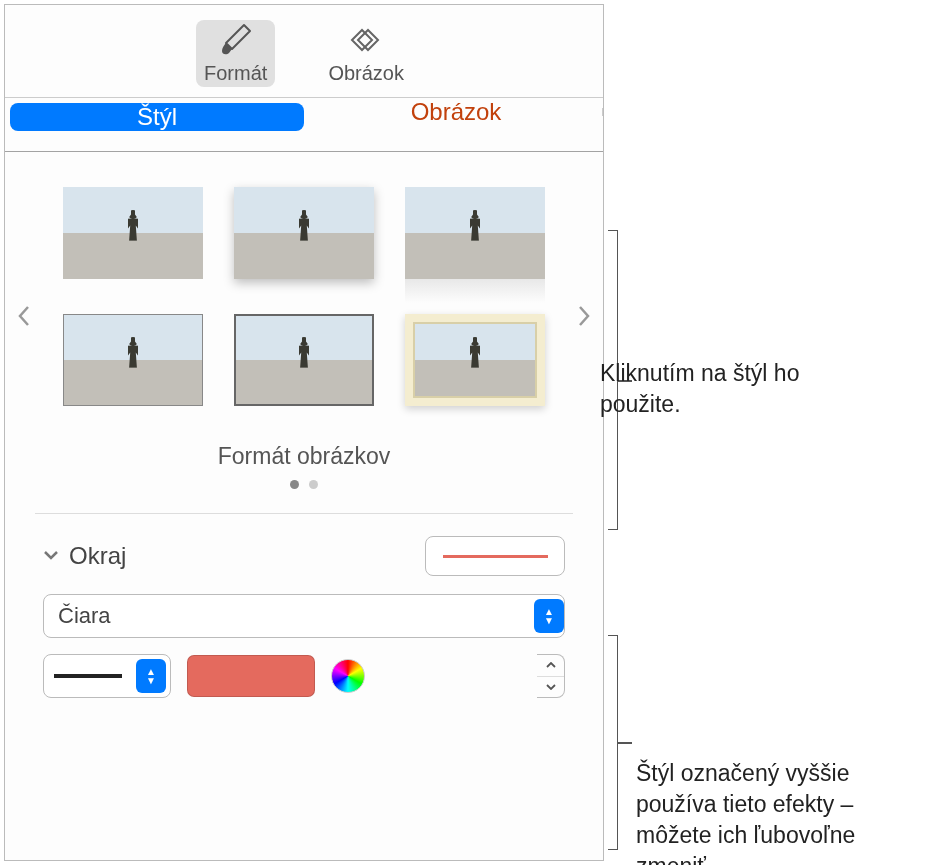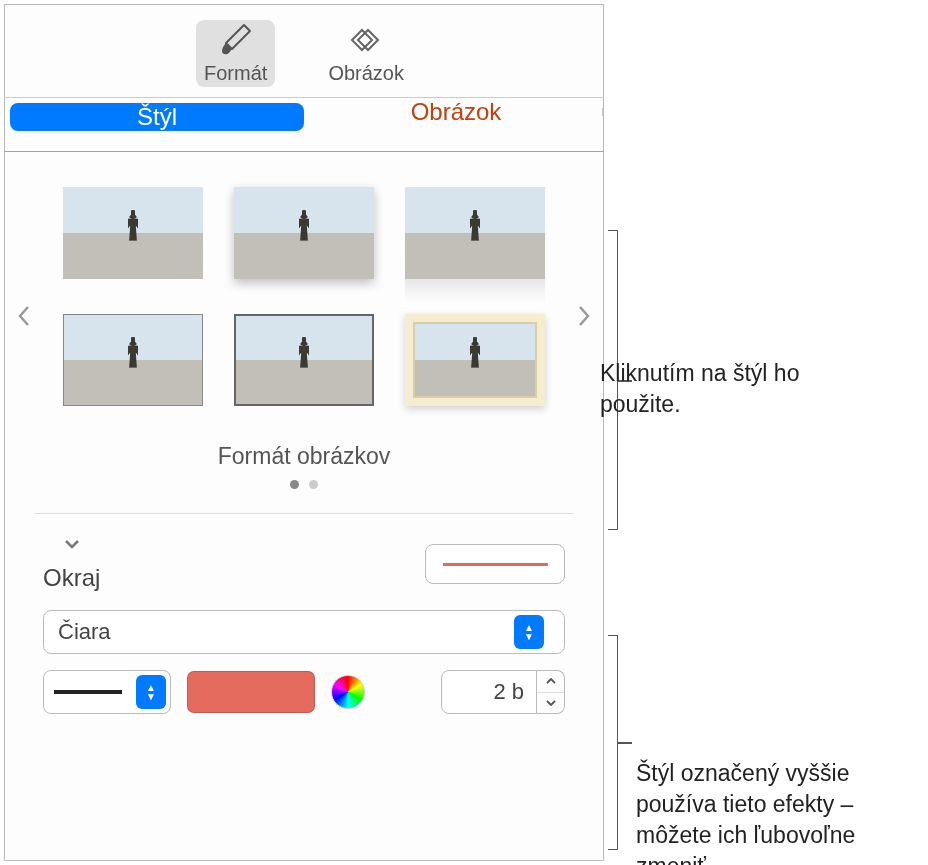--- a/index.html
+++ b/index.html
@@ -187,21 +187,20 @@
     .border-header {
       display: flex;
       align-items: center;
       justify-content: space-between;
       margin-bottom: 18px;
     }
     .border-label-group {
       display: flex;
       align-items: center;
       gap: 10px;
-      flex-direction: column;
     }
     .disclosure-triangle {
       color: #777;
       font-size: 16px;
     }
     .border-title {
       font-size: 24px;
       color: #444;
       font-weight: 500;
     }
@@ -225,21 +224,21 @@
     }
     .select-box {
       width: 100%;
       height: 44px;
       border: 1px solid #bbb;
       border-radius: 8px;
       background: #fff;
       display: flex;
       align-items: center;
       justify-content: space-between;
-      padding: 0 20px 0 14px;
+      padding: 0 0 0 14px;
       font-size: 22px;
       color: #444;
       cursor: pointer;
     }
     .updown-chevrons {
       width: 30px;
       height: 34px;
       background: #007aff;
       border-radius: 6px;
       display: flex;
@@ -467,23 +466,20 @@
       <div class="line-style-select">
         <div class="line-sample"></div>
         <span class="updown-chevrons">
           <span class="chev-up">▲</span>
           <span class="chev-down">▼</span>
         </span>
       </div>
       <div class="color-well" title="#e46a5e"></div>
       <div class="color-wheel"></div>
       <div class="width-stepper">
-        <div class="width-input">
-          <span>2 b</span>
-        </div>
         <div class="stepper-buttons">
           <div class="stepper-btn">
             <svg width="10" height="7" viewBox="0 0 10 7">
                 <path d="M1 5 L5 1 L9 5" fill="none" stroke="#555" stroke-width="1.8"></path>
               </svg>
           </div>
           <div class="stepper-btn">
             <svg width="10" height="7" viewBox="0 0 10 7">
                 <path d="M1 2 L5 6 L9 2" fill="none" stroke="#555" stroke-width="1.8"></path>
               </svg>

